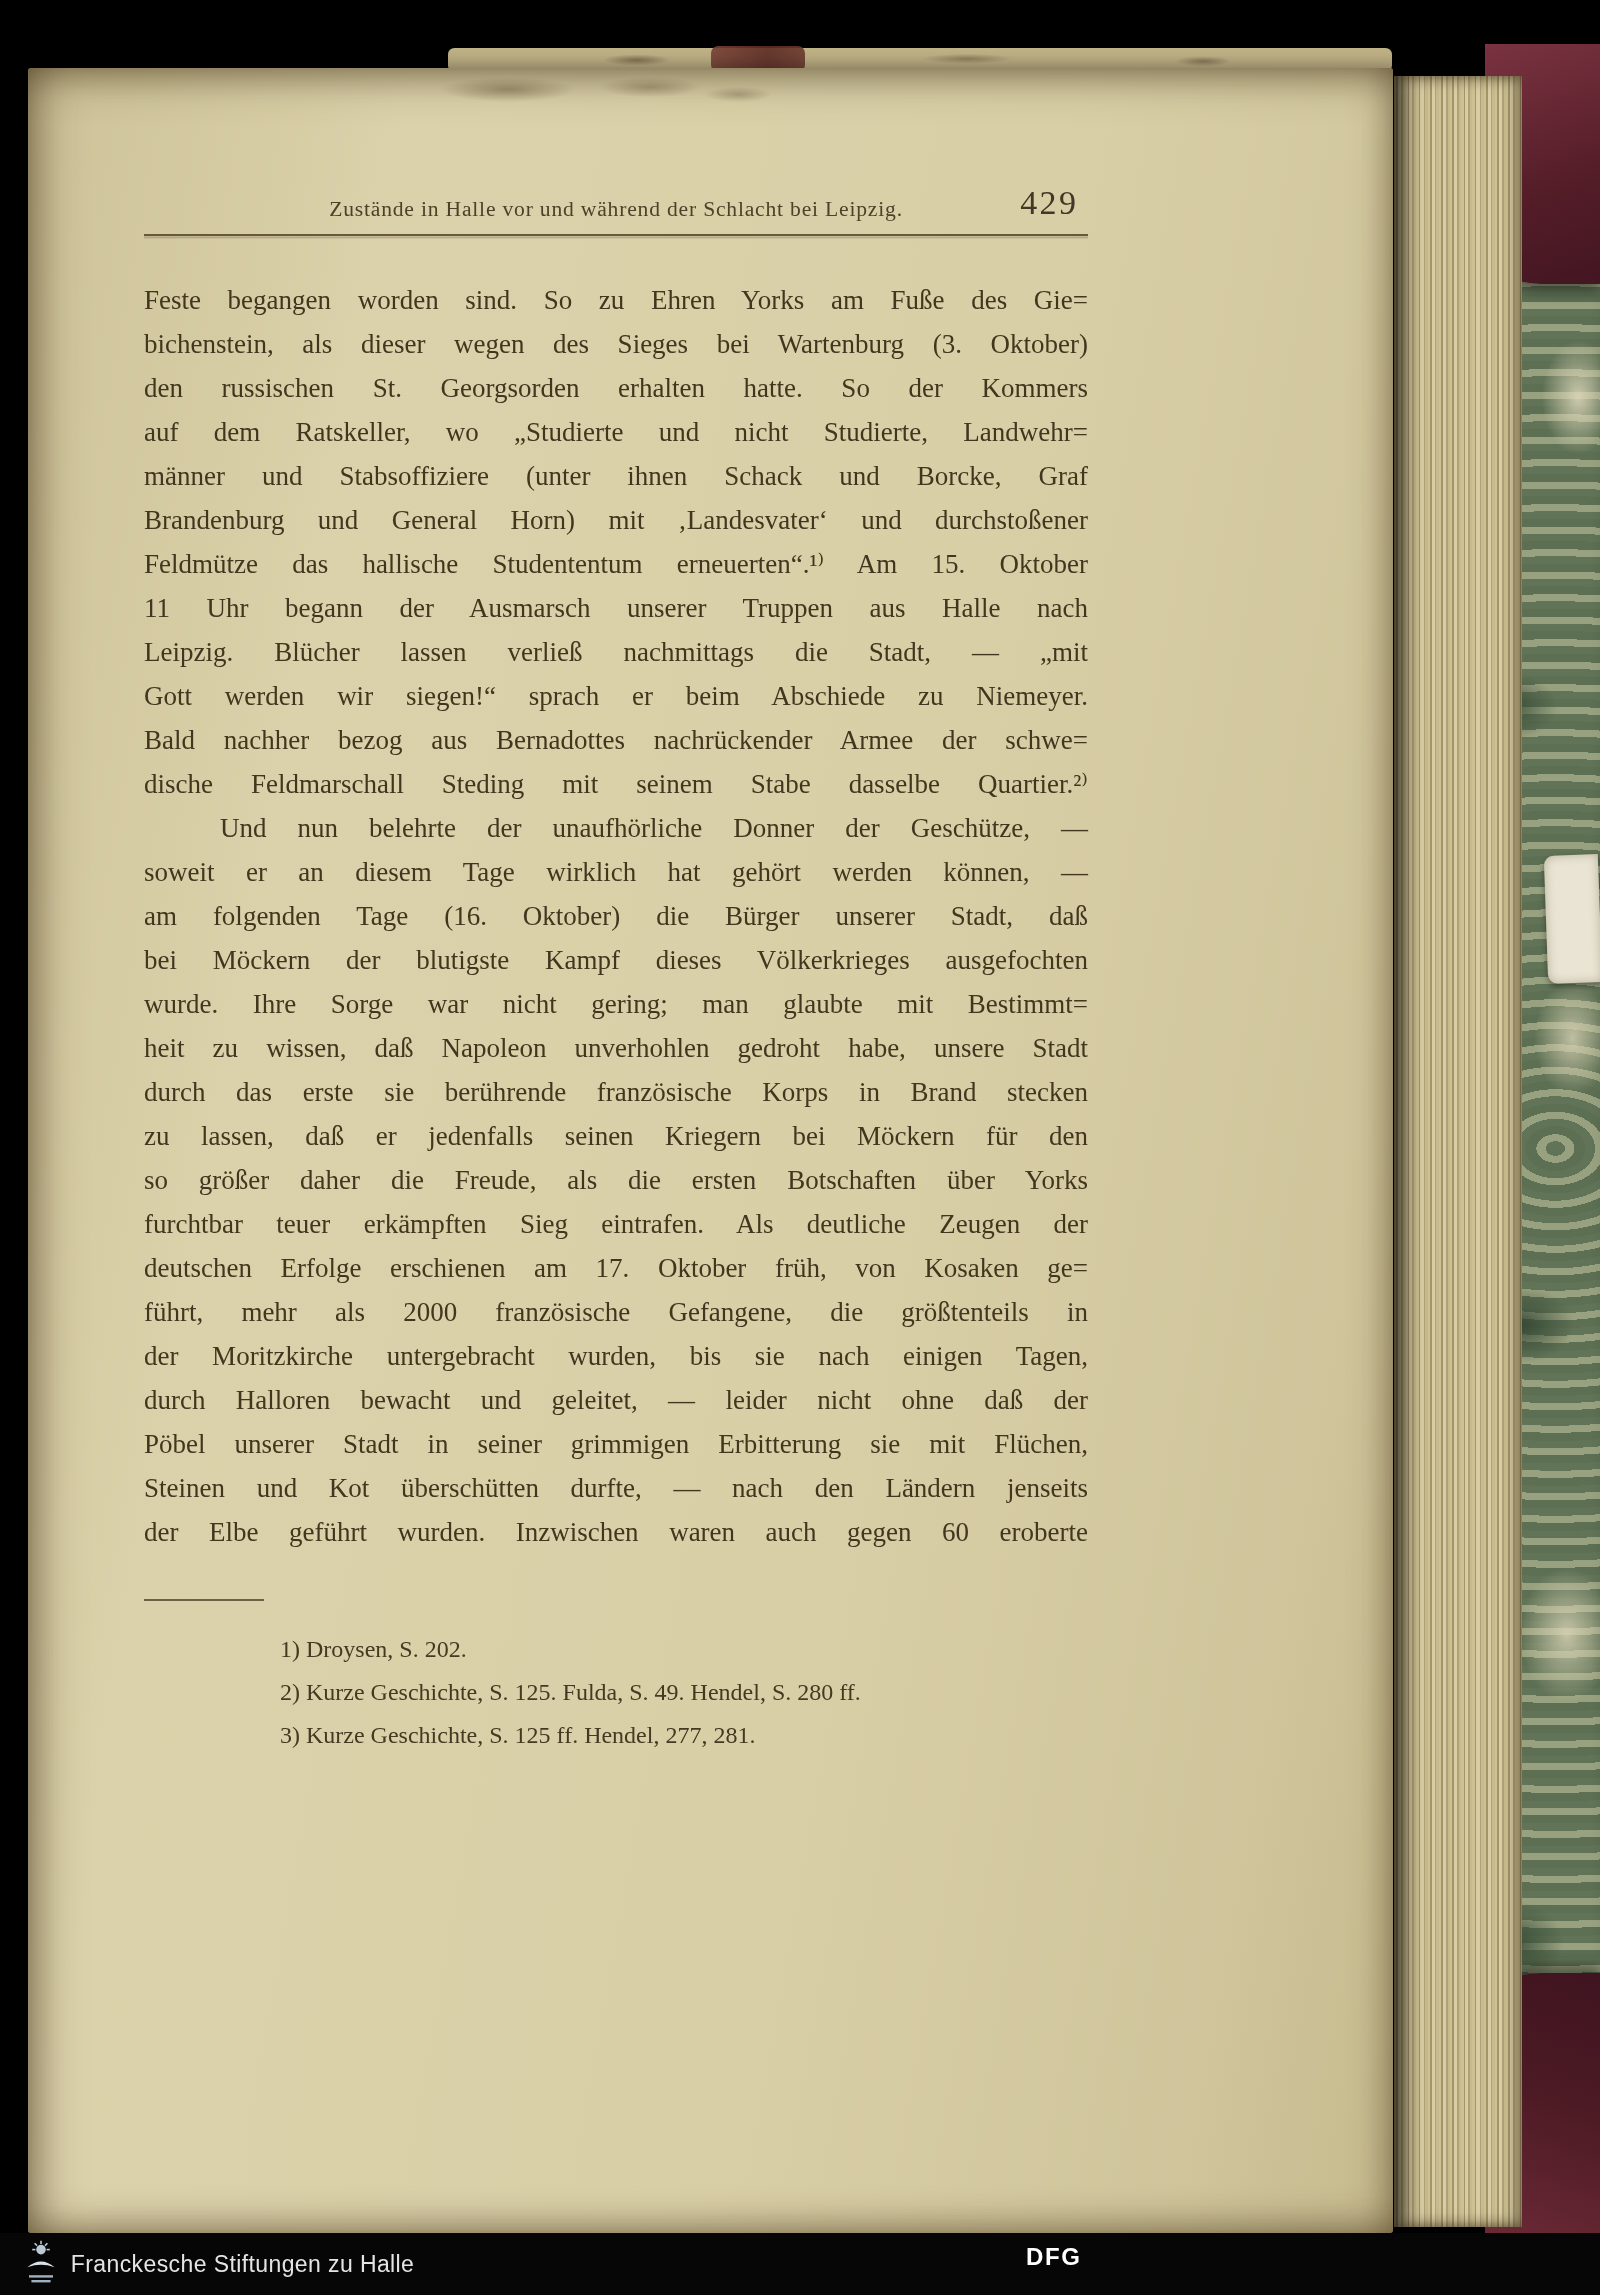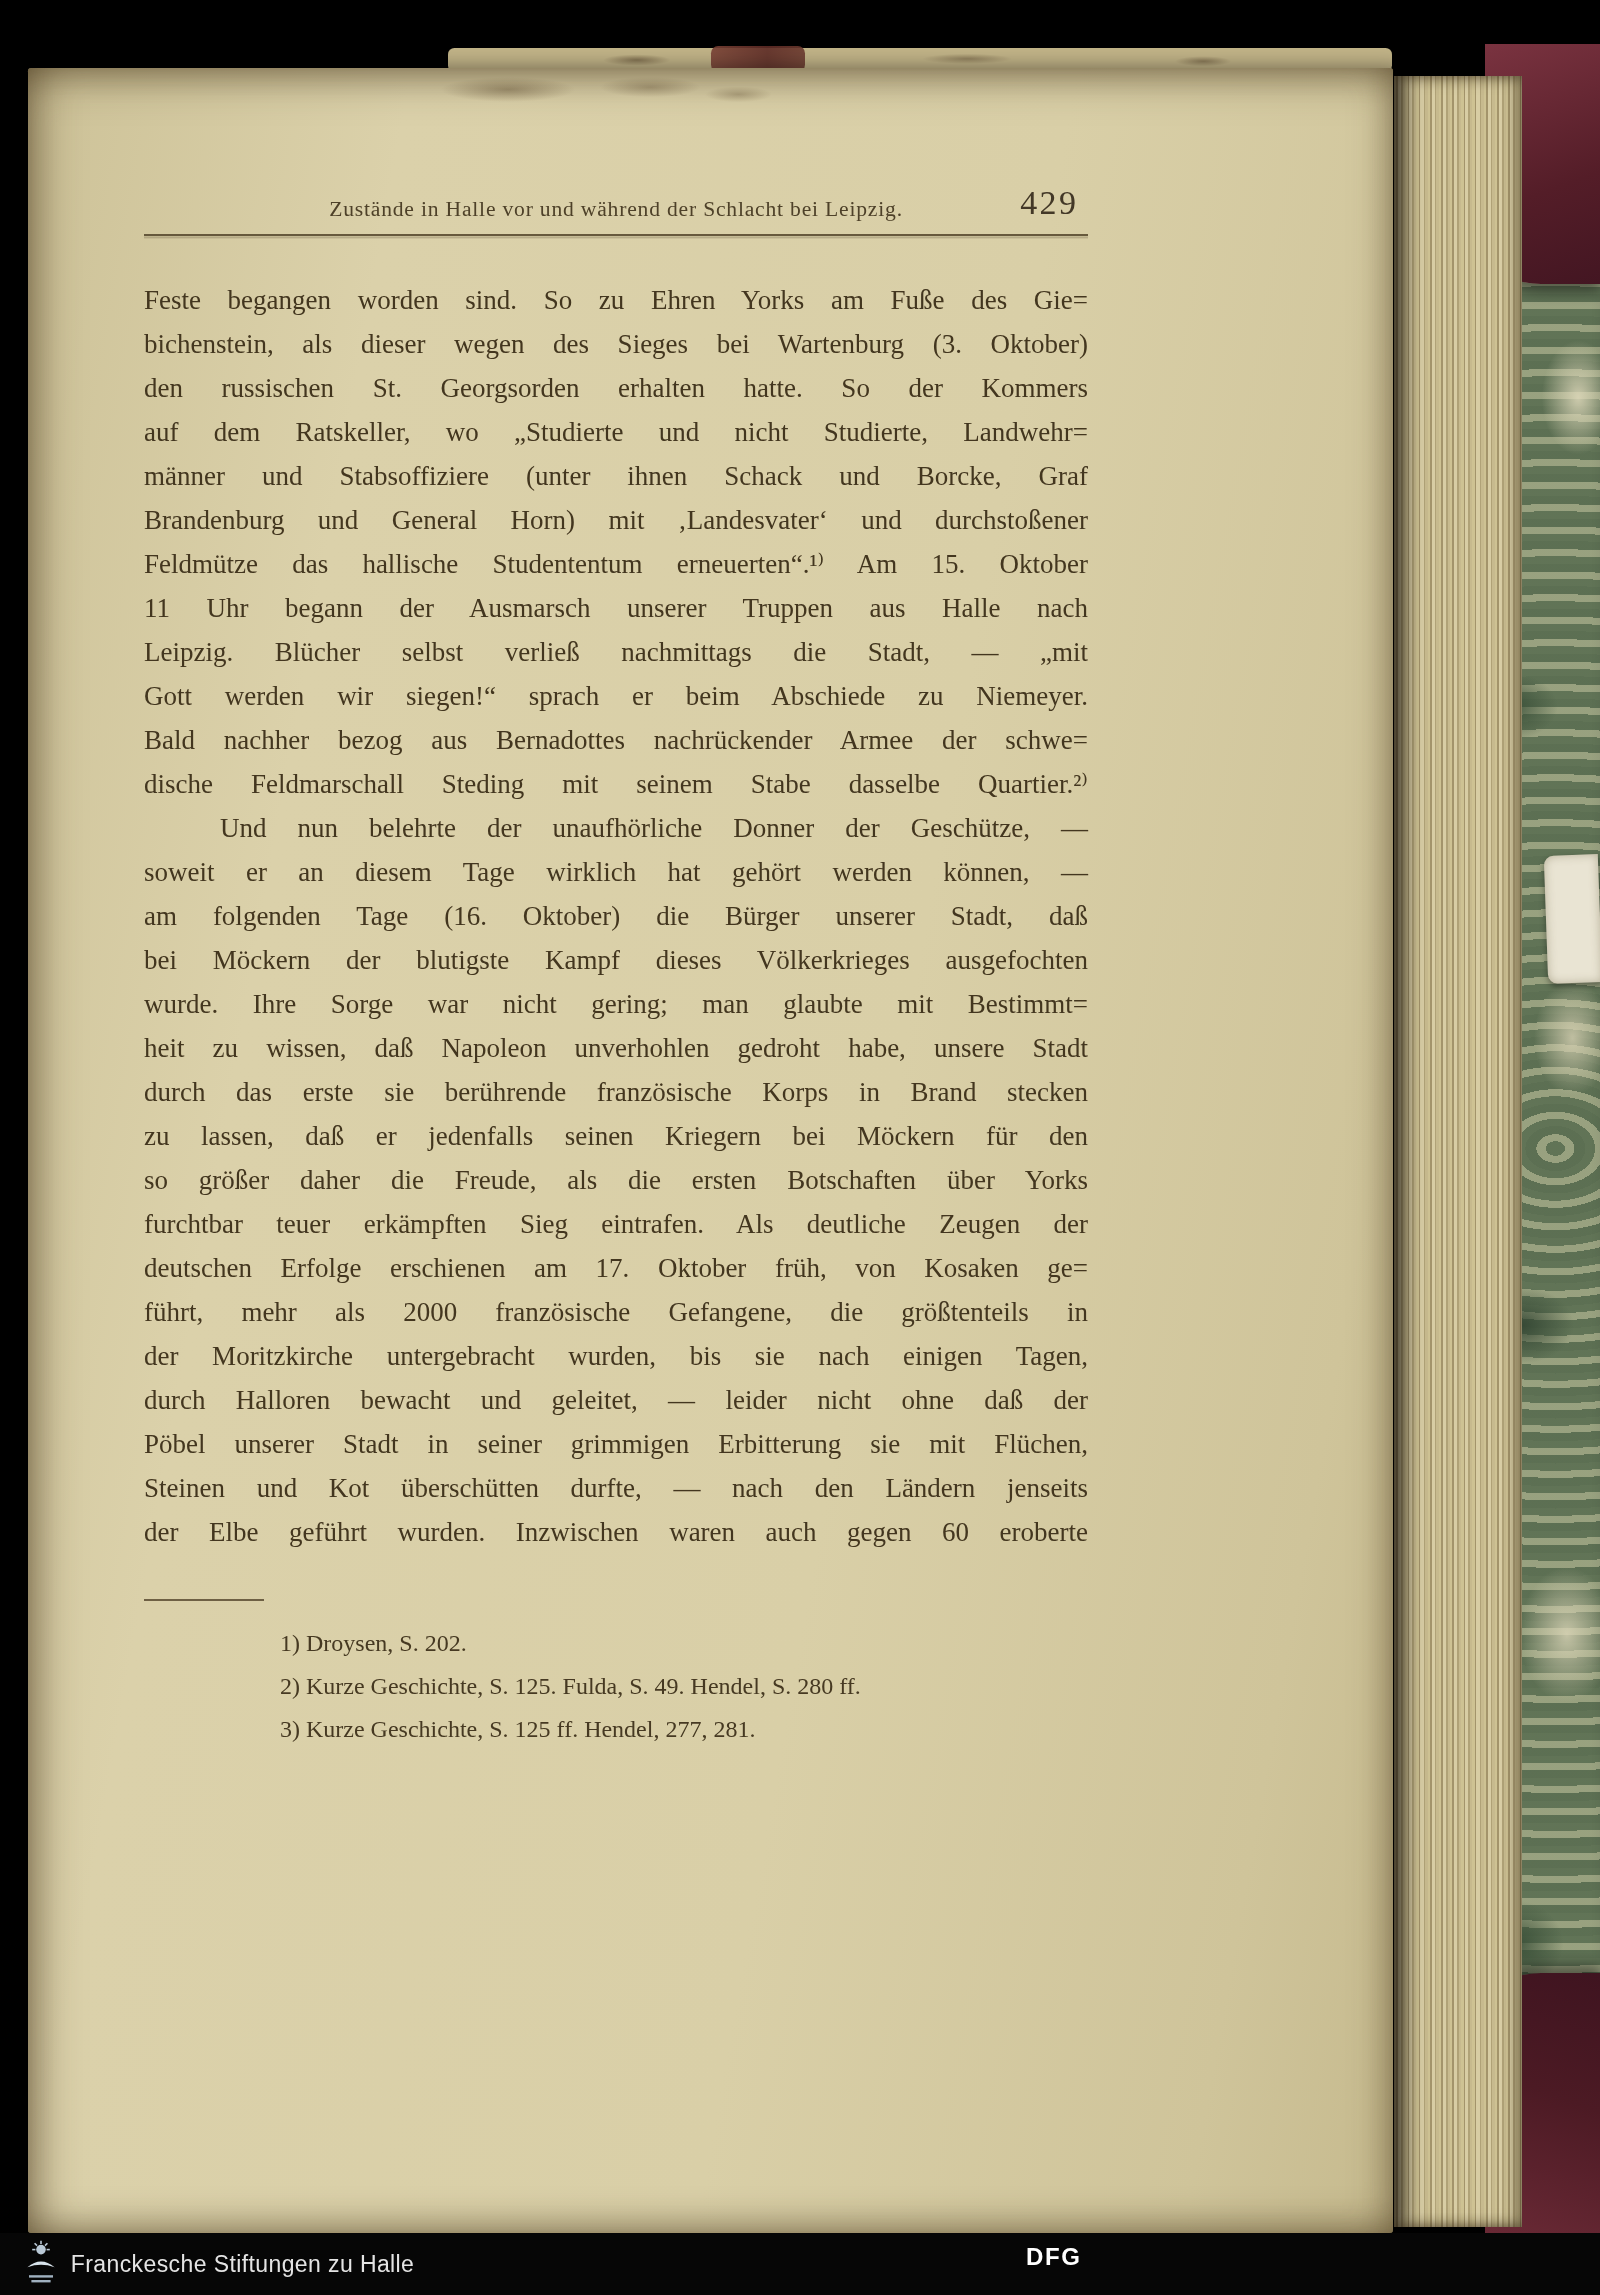--- a/index.html
+++ b/index.html
@@ -26,21 +26,21 @@
                  letter-spacing:0.8px;padding-top:11.2px;}
   .page-number{position:absolute;right:9.6px;top:-1.6px;font-size:34px;color:#433827;letter-spacing:2.4px;}
   .header-rule{margin-top:6.4px;height:1.6px;background:rgba(82,68,42,.85);
                box-shadow:0 2.4px 0 rgba(82,68,42,.25);}
 
   .body-text{margin-top:42px;font-size:27px;line-height:44px;color:#43361f;}
   .line{text-align:justify;text-align-last:justify;}
   .line.indent{text-indent:76px;}
 
   .footnote-rule{margin-top:45px;width:120px;height:1.6px;background:rgba(82,68,42,.8);}
-  .footnotes{margin-top:21px;margin-left:136px;font-size:24px;line-height:43px;color:#463922;}
+  .footnotes{margin-top:27px;margin-left:136px;font-size:24px;line-height:43px;color:#463922;}
 
   
   .top-edge{position:absolute;left:448px;top:48px;width:944px;height:24px;border-radius:6.4px;
             background:#c2b488;
             background-image:radial-gradient(ellipse 48px 8px at 20% 50%,rgba(60,40,20,.45),transparent 70%),
                              radial-gradient(ellipse 64px 7.2px at 55% 45%,rgba(60,40,20,.35),transparent 70%),
                              radial-gradient(ellipse 40px 7.2px at 80% 55%,rgba(60,40,20,.4),transparent 70%);}
   .top-edge-red{position:absolute;left:711px;top:46px;width:94px;height:25.6px;border-radius:7.2px;
                 background:linear-gradient(90deg,#7a4236,#5f2c26 60%,#6d3b30);opacity:.9;}
 
@@ -104,21 +104,21 @@
     <div class="header-rule"></div>
     <div class="body-text">
         <div class="line">Feste begangen worden sind.  So zu Ehren Yorks am Fuße des Gie=</div>
         <div class="line">bichenstein, als dieser wegen des Sieges bei Wartenburg (3. Oktober)</div>
         <div class="line">den russischen St. Georgsorden erhalten hatte.  So der Kommers</div>
         <div class="line">auf dem Ratskeller, wo „Studierte und nicht Studierte, Landwehr=</div>
         <div class="line">männer und Stabsoffiziere (unter ihnen Schack und Borcke, Graf</div>
         <div class="line">Brandenburg und General Horn) mit ‚Landesvater‘ und durchstoßener</div>
         <div class="line">Feldmütze das hallische Studententum erneuerten“.¹⁾  Am 15. Oktober</div>
         <div class="line">11 Uhr begann der Ausmarsch unserer Truppen aus Halle nach</div>
-        <div class="line">Leipzig.  Blücher selbst verließ nachmittags die Stadt, — „mit</div>
+        <div class="line">Leipzig.  Blücher lassen verließ nachmittags die Stadt, — „mit</div>
         <div class="line">Gott werden wir siegen!“ sprach er beim Abschiede zu Niemeyer.</div>
         <div class="line">Bald nachher bezog aus Bernadottes nachrückender Armee der schwe=</div>
         <div class="line">dische Feldmarschall Steding mit seinem Stabe dasselbe Quartier.²⁾</div>
         <div class="line indent">Und nun belehrte der unaufhörliche Donner der Geschütze, —</div>
         <div class="line">soweit er an diesem Tage wirklich hat gehört werden können, —</div>
         <div class="line">am folgenden Tage (16. Oktober) die Bürger unserer Stadt, daß</div>
         <div class="line">bei Möckern der blutigste Kampf dieses Völkerkrieges ausgefochten</div>
         <div class="line">wurde.  Ihre Sorge war nicht gering; man glaubte mit Bestimmt=</div>
         <div class="line">heit zu wissen, daß Napoleon unverhohlen gedroht habe, unsere Stadt</div>
         <div class="line">durch das erste sie berührende französische Korps in Brand stecken</div>

